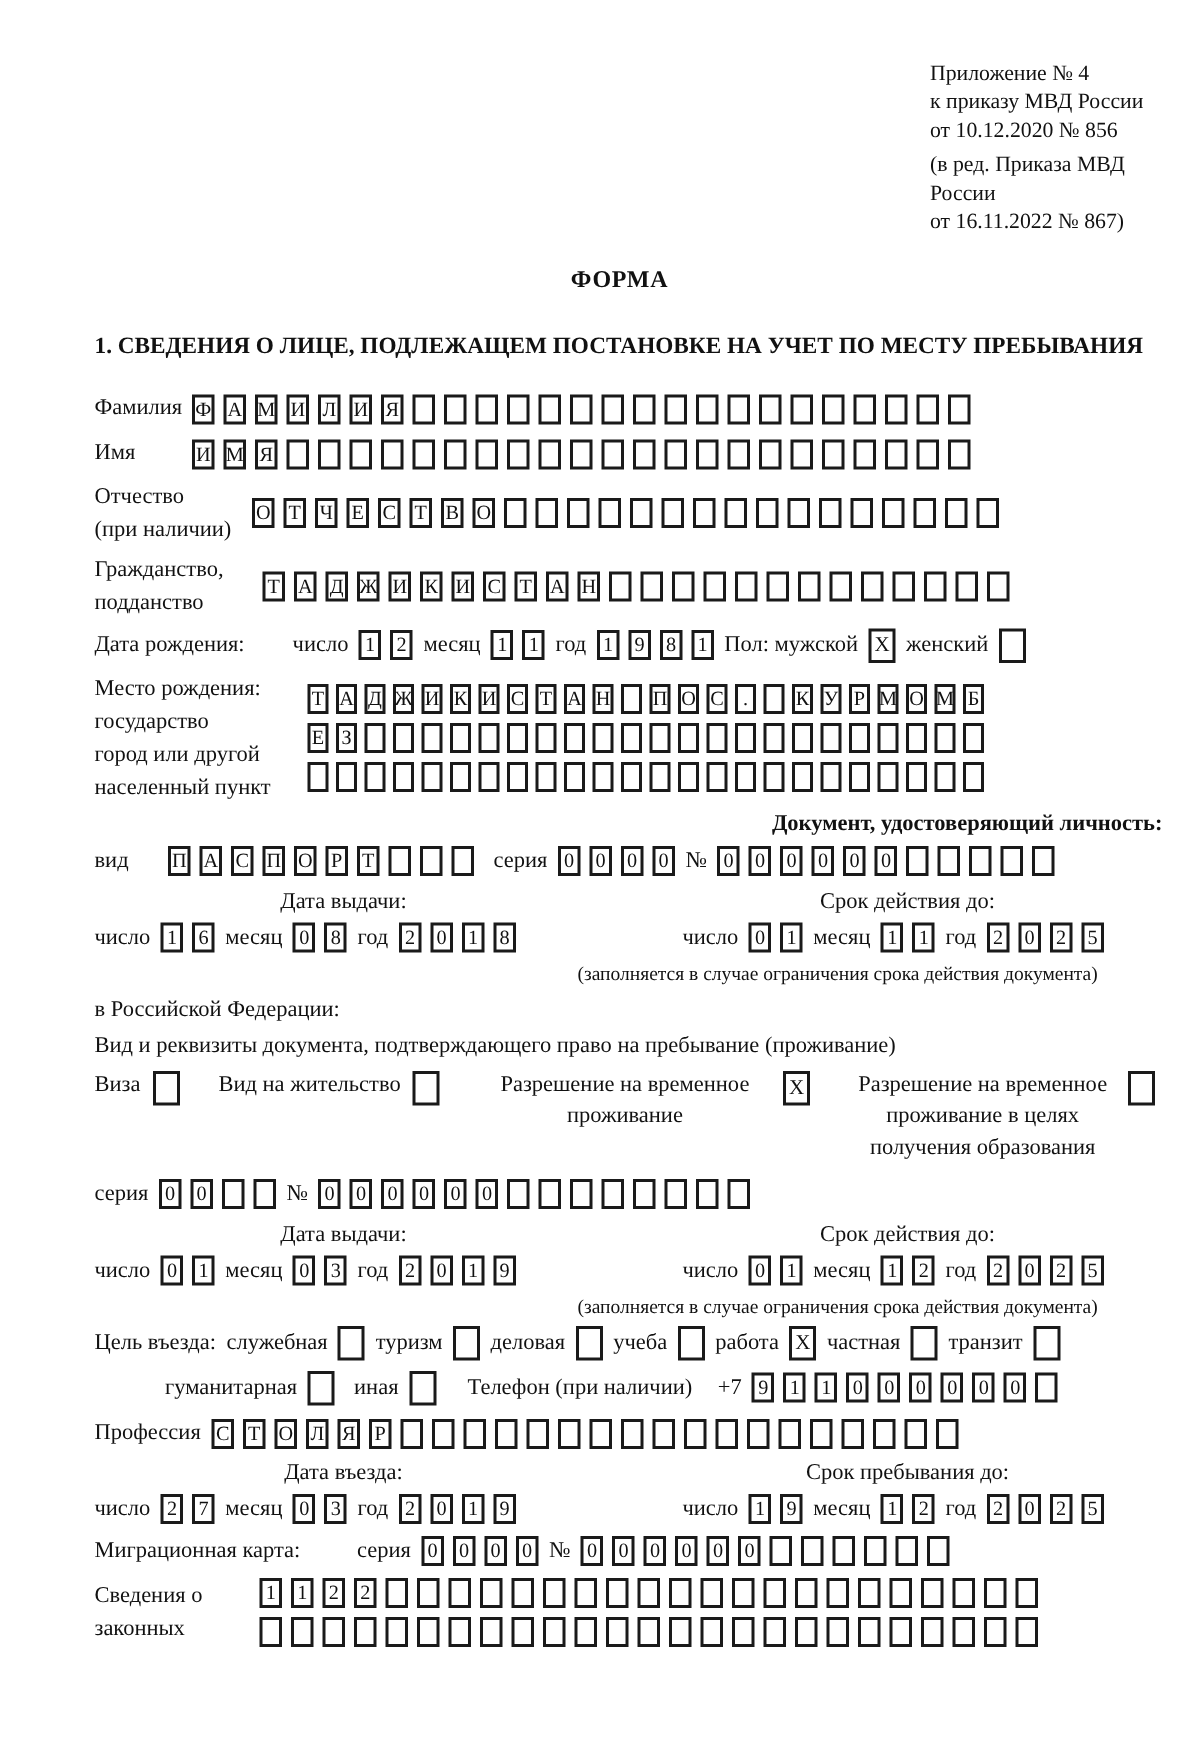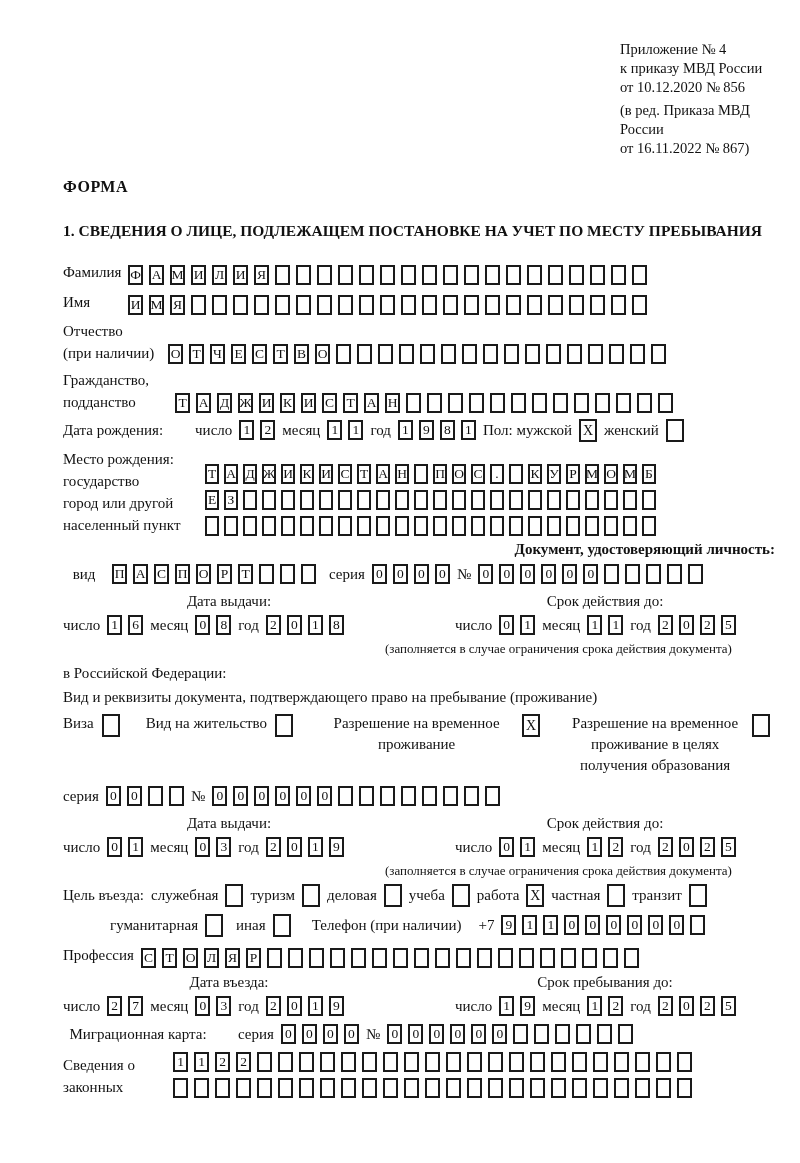--- a/index.html
+++ b/index.html
@@ -7,30 +7,30 @@
   body {
     width:800px; height:1163px; overflow:hidden;
     font-family:"Liberation Serif", serif;
     color:#111; font-size:15px;
   }
   .page { padding:40px 25px 10px 63px; width:800px; }
 
   
   .appendix { margin-left:557px; line-height:19px; font-size:14.5px; }
   .amendment { margin-left:557px; margin-top:4px; line-height:19px; font-size:14.5px; }
-  .forma { text-align:left; padding-right:12px; margin-top:20px; font-weight:bold; font-size:16px; letter-spacing:.5px; }
+  .forma { text-align:center; padding-right:12px; margin-top:20px; font-weight:bold; font-size:16px; letter-spacing:.5px; }
 
   
   .title { text-align:center; font-weight:bold; font-size:16px; margin-top:22px; line-height:24px; }
   .title-underline { display:inline-block; width:55px; border-bottom:2px solid #222; height:14px; margin-left:8px; }
   .section-heading { font-weight:bold; font-size:15.5px; margin-top:26px; }
 
   
   .fields { margin-top:20px; }
-  .frow { display:flex; align-items:flex-end; margin-bottom:5px; }
+  .frow { display:flex; align-items:center; margin-bottom:5px; }
   .lbl { line-height:25px; white-space:nowrap; }
   .lblblock { line-height:22px; }
   .cells { display:inline-flex; gap:6px; }
   .cell {
     width:15px; height:20px; border:2px solid #1a1a1a;
     display:inline-flex; align-items:center; justify-content:center;
     font-size:13.5px; flex:0 0 auto; background:#fff;
   }
   .cells.tight { gap:5px; }
   .cells.tight .cell { width:14px; }
@@ -67,21 +67,21 @@
   
   .optrow { display:flex; align-items:flex-start; margin-top:4px; margin-bottom:8px; gap:8px; }
   .optlabel { line-height:21px; }
   .optlabel.center { text-align:center; }
   .optw195 { width:195px; }
   .optw185 { width:178px; }
   .gap14 { width:10px; flex:0 0 10px; }
 
   
   .purpose { display:flex; align-items:center; gap:7px; margin-bottom:6px; flex-wrap:nowrap; }
-  .purpose .lbl { line-height:24px;text-align:center; }
+  .purpose .lbl { line-height:24px; }
   .indent47 { margin-left:47px; }
   .spacer20 { width:18px; flex:0 0 18px; }
   .mt8 { margin-top:8px; }
   .mt4 { margin-top:4px; }
 </style>
 </head>
 <body>
 
 <div class="page">
 

